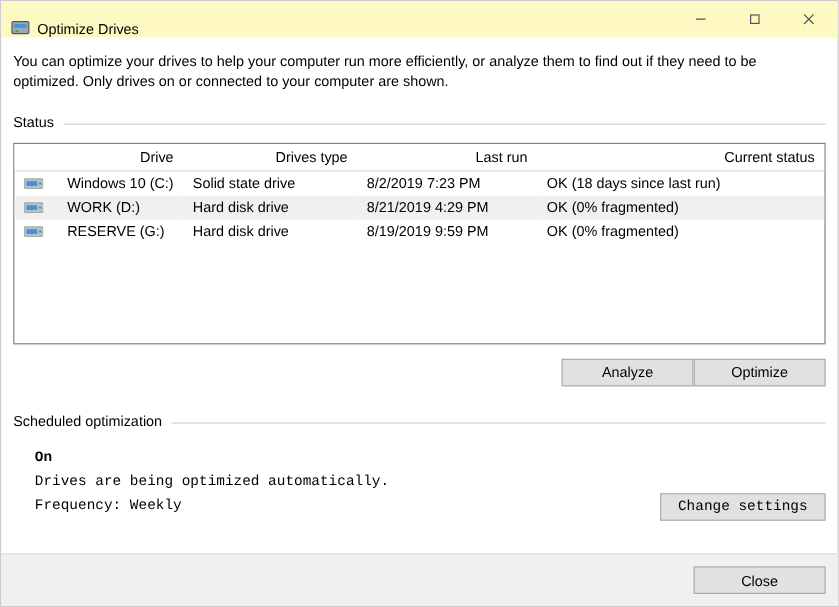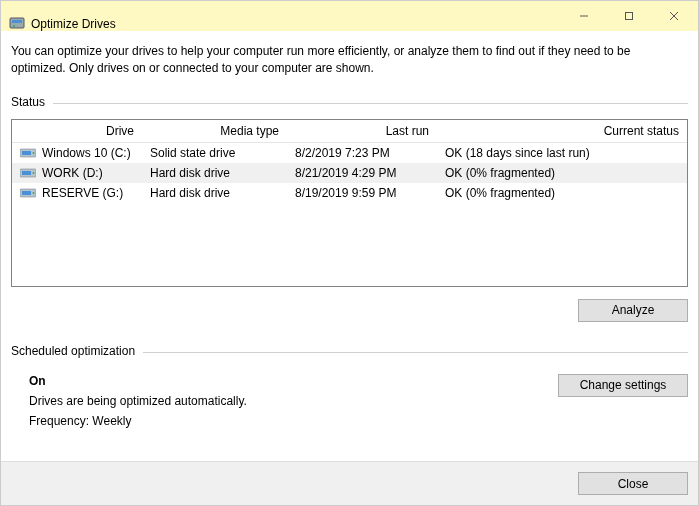--- a/index.html
+++ b/index.html
@@ -55,39 +55,40 @@
   font-weight: normal;
   padding: 4px 8px;
   background: #fff;
   border-bottom: 1px solid #e5e5e5;
 }
 table.drives td {
   padding: 3px 8px;
   white-space: nowrap;
 }
 table.drives tbody tr.selected { background: #f0f0f0; }
-.drive-cell { display: flex; align-items: center; gap: 6px; }
+.drive-cell { display: flex; align-items: center; gap: 20px; }
 .drive-icon { width: 16px; height: 12px; display:inline-block; }
 .btn-row {
   display: flex; justify-content: flex-end; margin-top: 12px;
 }
 button.winbtn {
   min-width: 110px;
   height: 23px;
   font-family: inherit;
   font-size: 12px;
   background: #e1e1e1;
   border: 1px solid #adadad;
   padding: 0 14px;
   cursor: pointer;
 }
 .sched-block { margin-top: 22px; }
 .sched-body {
-  display: flex; align-items: flex-start; justify-content: space-between;
+  display: flex; align-items: flex-end; justify-content: space-between;
   padding: 6px 0 0 18px;
+  font-family: Liberation Mono, monospace;
 }
 .sched-text { font-size: 12px; }
 .sched-text .on { font-weight: bold; margin-bottom: 6px; }
 .sched-text div { margin-bottom: 6px; }
 .footer {
   position: absolute;
   bottom: 0; left: 0; right: 0;
   background: #f0f0f0;
   border-top: 1px solid #ddd;
   padding: 10px;
@@ -139,21 +140,21 @@
     <table class="drives">
       <colgroup>
         <col style="width:130px">
             <col style="width:145px">
             <col style="width:150px">
             <col>
       </colgroup>
       <thead>
         <tr>
           <th>Drive</th>
-          <th>Media type</th>
+          <th>Drives type</th>
           <th>Last run</th>
           <th>Current status</th>
         </tr>
       </thead>
       <tbody id="drive-rows">
             <tr>
               <td>
                 <span class="drive-cell">
                   <span class="drive-icon"><svg viewBox="0 0 16 12" width="16" height="12">
                       <rect x="0" y="2" width="16" height="8" rx="1" fill="#b8c4cc" stroke="#6b7a85" stroke-width="0.5"></rect>
@@ -196,20 +197,21 @@
               <td>Hard disk drive</td>
               <td>8/19/2019 9:59 PM</td>
               <td>OK (0% fragmented)</td>
             </tr>
           </tbody>
     </table>
   </div>
 
   <div class="btn-row">
     <button class="winbtn">Analyze</button>
+    <button class="winbtn">Optimize</button>
   </div>
 
   <div class="sched-block">
     <div class="section-line">
       <span class="section-label">Scheduled optimization</span>
       <hr>
     </div>
     <div class="sched-body">
       <div class="sched-text">
         <div class="on">On</div>

